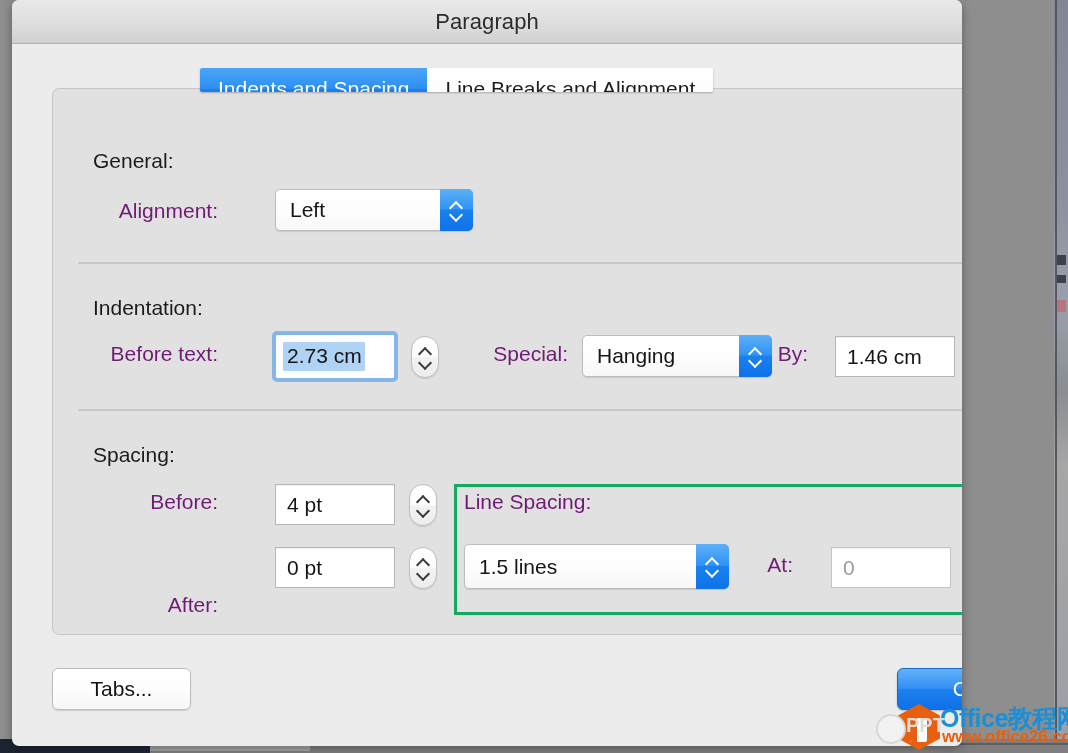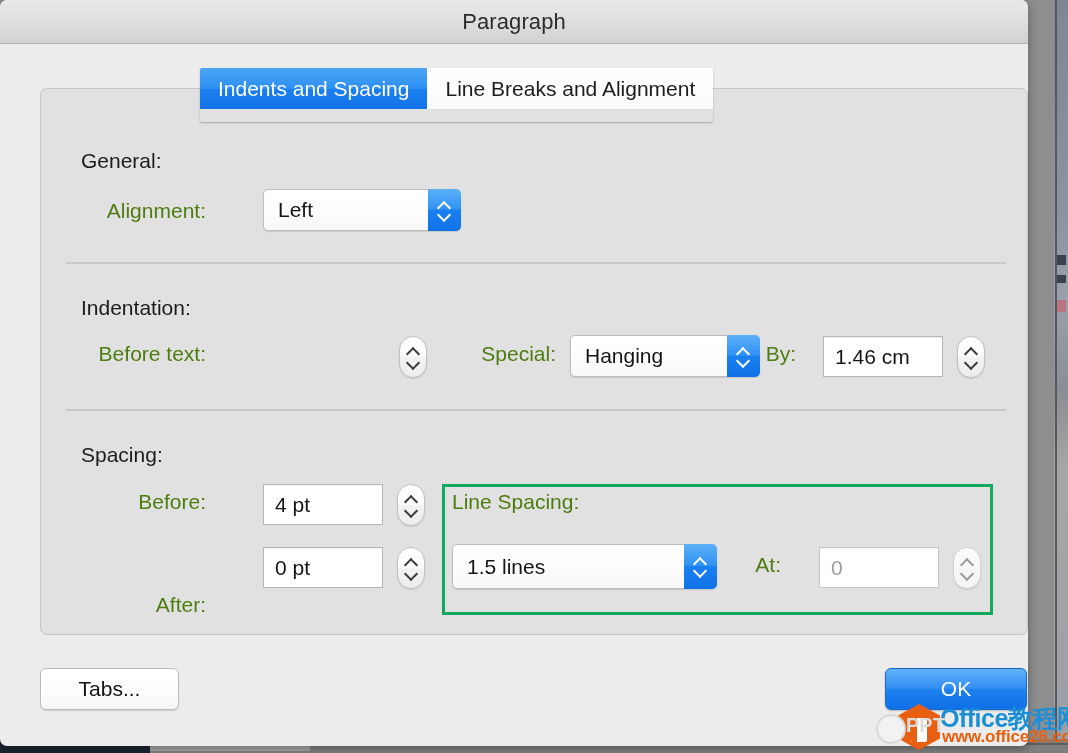--- a/index.html
+++ b/index.html
@@ -73,22 +73,22 @@
   .bg-bottom-seam2 {
     position: absolute;
     left: 150px; bottom: 2px;
     width: 160px; height: 6px;
     background: #a2a2a2;
   }
 
   
   #dialog {
     position: absolute;
-    left: 0; top: 0;
-    width: 1028px;
+    left: 12px; top: 0;
+    width: 950px;
     height: 746px;
     background: #ececec;
     border-radius: 7px 7px 7px 7px;
     box-shadow: 0 2px 10px rgba(0,0,0,0.35);
     overflow: hidden;
   }
   .titlebar {
     position: relative;
     height: 44px;
     background: linear-gradient(180deg, #e9e9e9 0%, #e2e2e2 35%, #d4d4d4 92%, #cfcfcf 100%);
@@ -103,21 +103,21 @@
     font-size: 22px;
     color: #2b2b2b;
     letter-spacing: 0.1px;
   }
 
   
   .tabbar-wrap {
     position: absolute;
     left: 200px;
     top: 68px;
-    height: 54px;
+    height: 24px;
     z-index: 5;
     display: flex;
     border-radius: 2px;
     box-shadow: 0 1px 2px rgba(0,0,0,0.26);
     overflow: hidden;
   }
   .tab {
     display: flex;
     align-items: center;
     justify-content: center;
@@ -150,21 +150,21 @@
   }
 
   .section-title {
     position: absolute;
     font-size: 21px;
     color: #1c1c1c;
   }
   .field-label {
     position: absolute;
     font-size: 21px;
-    color: #4d7c0f;
+    color: #701a75;
     text-align: right;
   }
   .divider {
     position: absolute;
     height: 2px;
     background: #c8c8c8;
     border-radius: 1px;
   }
 
   
@@ -424,20 +424,23 @@
         <span class="chev down"></span>
       </span>
     </div>
 
     <div class="divider" style="left:25px; top:173px; width:940px;"></div>
 
     <div class="section-title" style="left:40px; top:207px;">Indentation:</div>
 
     <div class="field-label" style="left:20px; top:253px; width:145px;">Before text:</div>
 
+    <div class="textfield focused" style="left:222px; top:245px; width:120px; height:45px;">
+      <span class="sel">2.73 cm</span>
+    </div>
 
     <div class="stepper" style="left:358px; top:247px;">
       <span class="chev up"></span>
       <span class="chev down"></span>
     </div>
 
     <div class="field-label" style="left:380px; top:253px; width:135px;">Special:</div>
 
     <div class="popup" style="left:529px; top:246px; width:190px; height:42px;">
       <span>Hanging</span>

